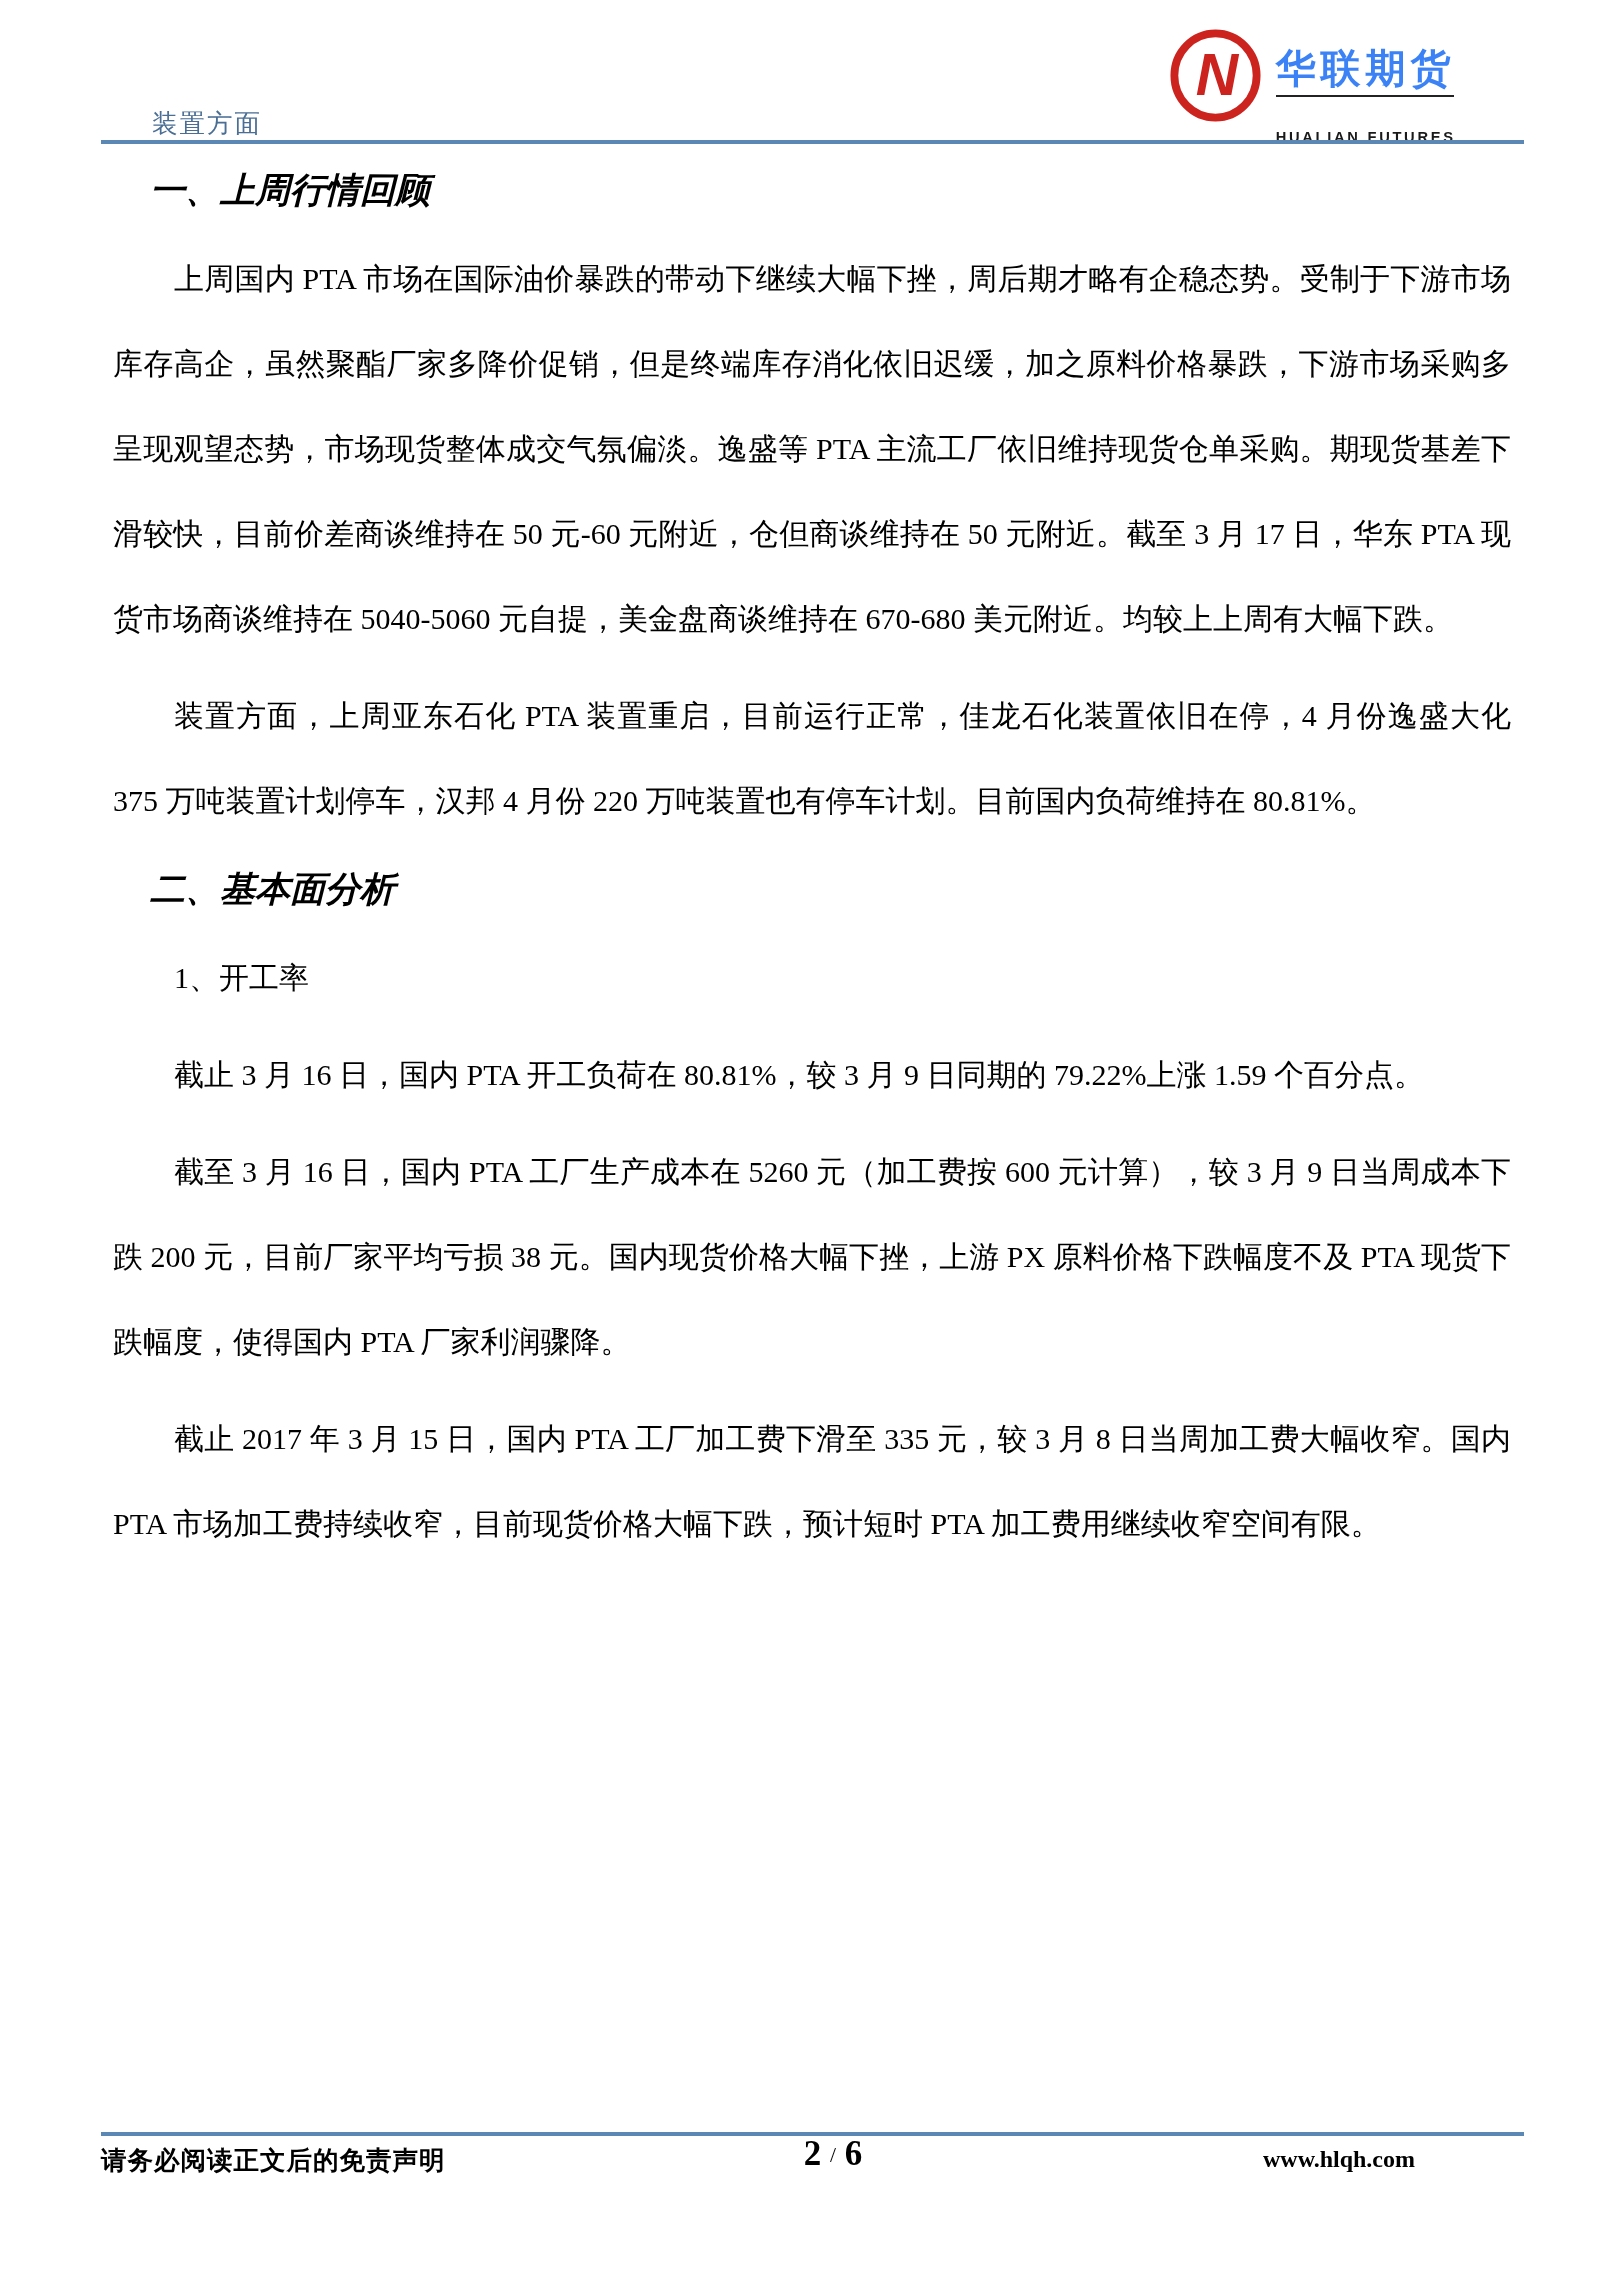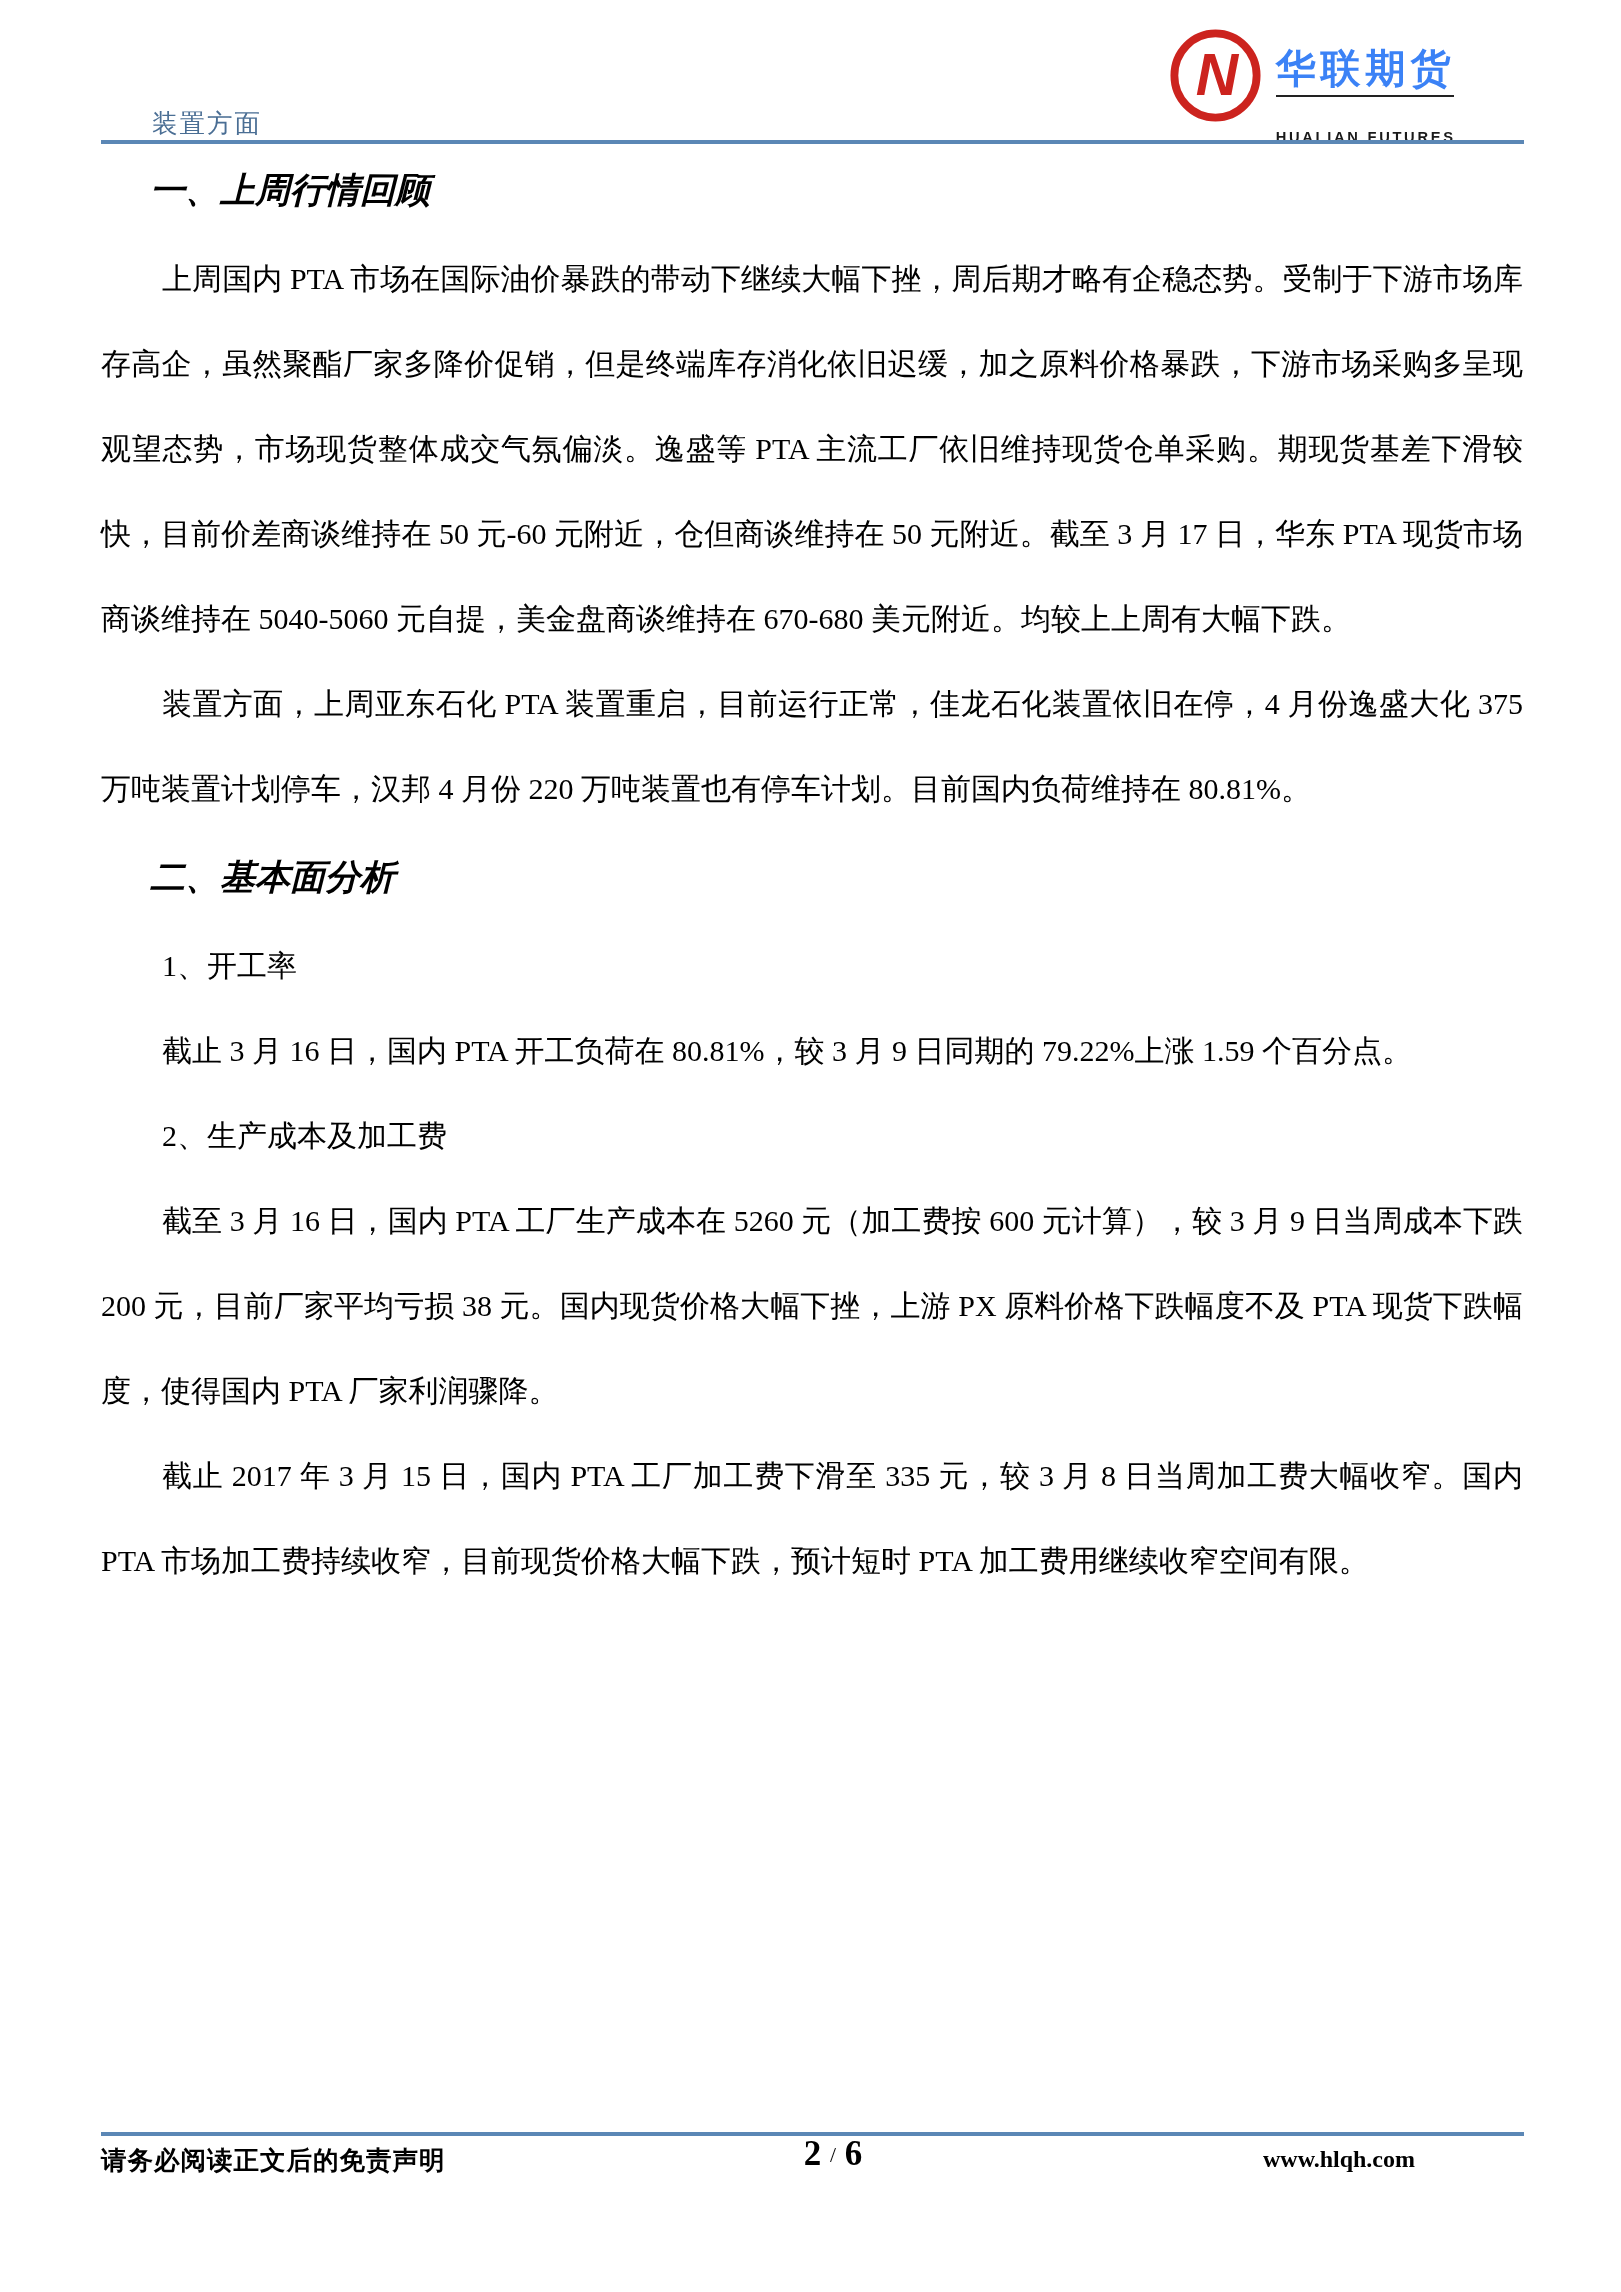--- a/index.html
+++ b/index.html
@@ -84,21 +84,21 @@
     line-height: 43px;
     font-weight: bold;
     color: var(--text-black);
     margin: 23.5px 0 25.5px;
     padding-left: 49px;
     font-style: italic;
   }
   .body-para, .sub-heading {
     font-size: 30px;
     line-height: 85px;
-    margin: 0;
+    margin: 12px;
     text-indent: 61px;
     color: var(--text-black);
   }
   .body-para { text-align: justify; }
 
   
   .footer-rule {
     position: absolute;
     left: 101px;
     right: 97px;
@@ -171,21 +171,20 @@
     <p class="body-para">上周国内 PTA 市场在国际油价暴跌的带动下继续大幅下挫，周后期才略有企稳态势。受制于下游市场库存高企，虽然聚酯厂家多降价促销，但是终端库存消化依旧迟缓，加之原料价格暴跌，下游市场采购多呈现观望态势，市场现货整体成交气氛偏淡。逸盛等 PTA 主流工厂依旧维持现货仓单采购。期现货基差下滑较快，目前价差商谈维持在 50 元-60 元附近，仓但商谈维持在 50 元附近。截至 3 月 17 日，华东 PTA 现货市场商谈维持在 5040-5060 元自提，美金盘商谈维持在 670-680 美元附近。均较上上周有大幅下跌。</p>
 
     <p class="body-para">装置方面，上周亚东石化 PTA 装置重启，目前运行正常，佳龙石化装置依旧在停，4 月份逸盛大化 375 万吨装置计划停车，汉邦 4 月份 220 万吨装置也有停车计划。目前国内负荷维持在 80.81%。</p>
 
     <h1 class="section-heading">二、基本面分析</h1>
 
     <p class="sub-heading">1、开工率</p>
 
     <p class="body-para">截止 3 月 16 日，国内 PTA 开工负荷在 80.81%，较 3 月 9 日同期的 79.22%上涨 1.59 个百分点。</p>
 
-    <p class="sub-heading">2、生产成本及加工费</p>
 
     <p class="body-para">截至 3 月 16 日，国内 PTA 工厂生产成本在 5260 元（加工费按 600 元计算），较 3 月 9 日当周成本下跌 200 元，目前厂家平均亏损 38 元。国内现货价格大幅下挫，上游 PX 原料价格下跌幅度不及 PTA 现货下跌幅度，使得国内 PTA 厂家利润骤降。</p>
 
     <p class="body-para">截止 2017 年 3 月 15 日，国内 PTA 工厂加工费下滑至 335 元，较 3 月 8 日当周加工费大幅收窄。国内 PTA 市场加工费持续收窄，目前现货价格大幅下跌，预计短时 PTA 加工费用继续收窄空间有限。</p>
   </main>
 
   <footer>
     <div class="footer-rule"></div>
 
     <div class="footer-disclaimer">请务必阅读正文后的免责声明</div>

